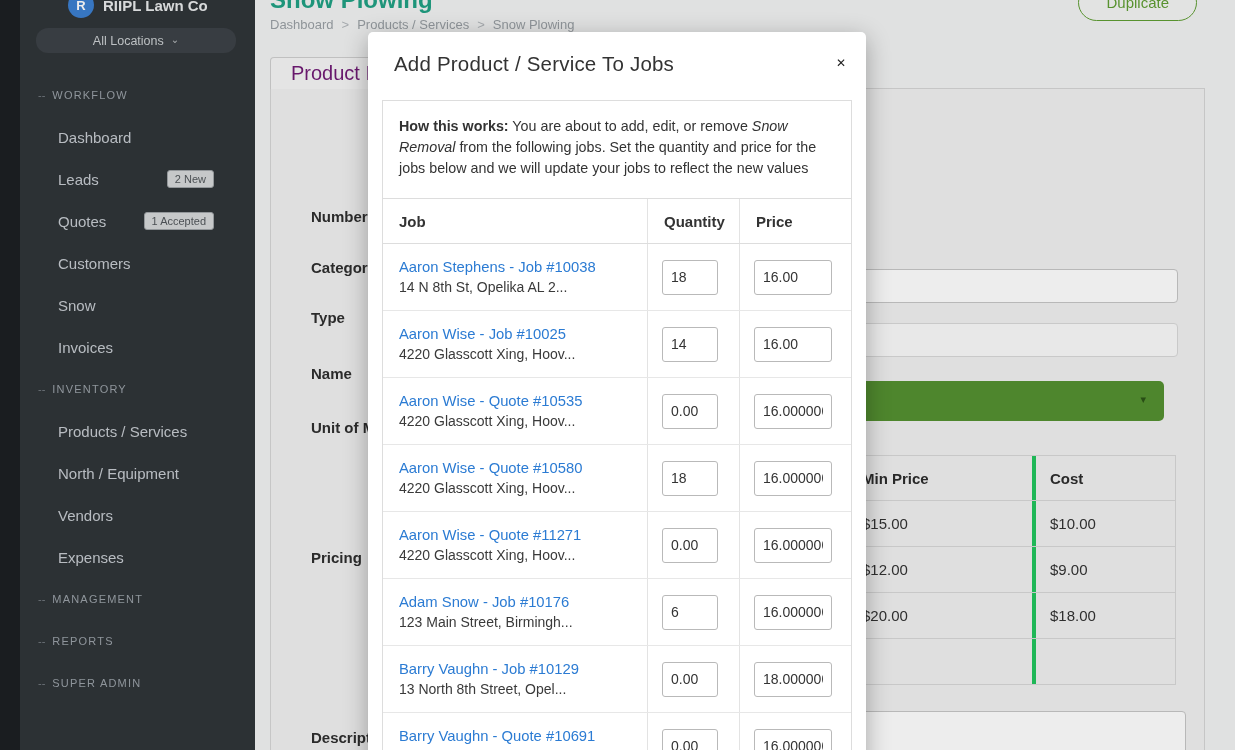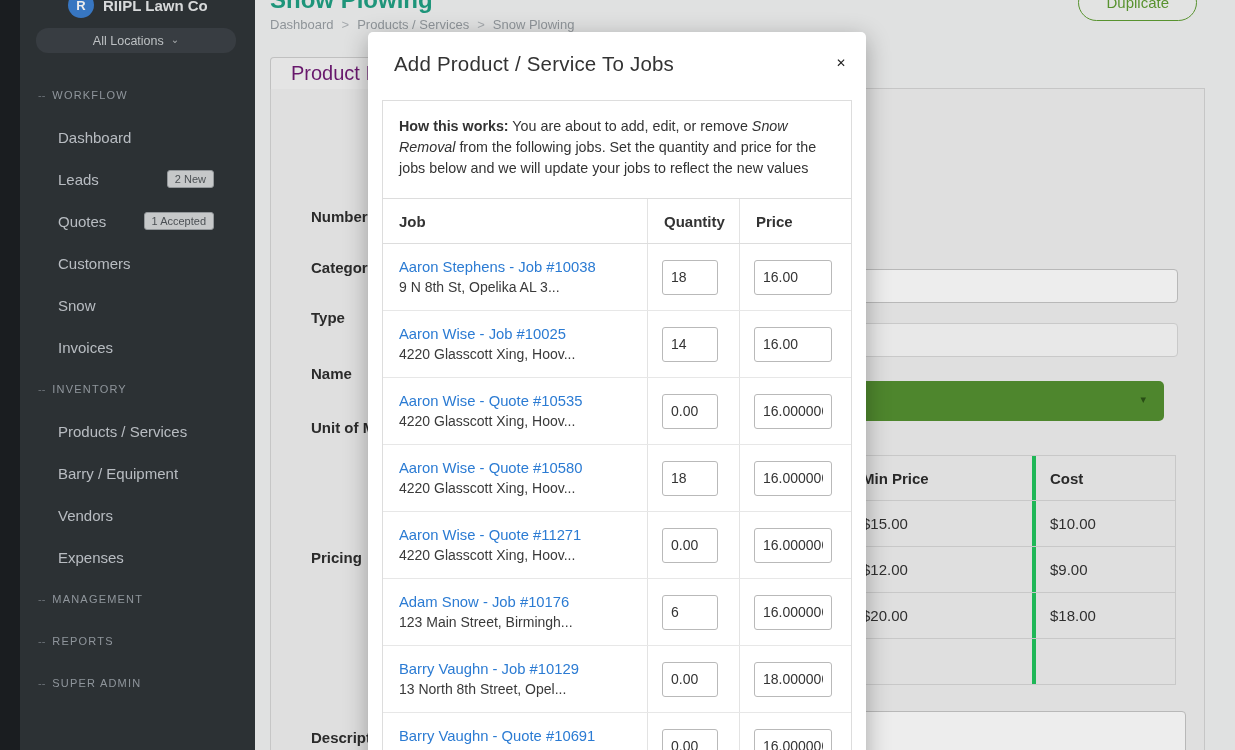--- a/index.html
+++ b/index.html
@@ -120,21 +120,21 @@
   <div class="nav-header">
     <span>INVENTORY</span>
   </div>
 
   <div class="nav-item">
     <span>Products / Services</span>
 
   </div>
 
   <div class="nav-item">
-    <span>Barry / Equipment</span>
+    <span>North / Equipment</span>
 
   </div>
 
   <div class="nav-item">
     <span>Vendors</span>
 
   </div>
 
   <div class="nav-item">
     <span>Expenses</span>
@@ -229,21 +229,21 @@
       </p>
       <div class="jt-header">
         <div class="jt-h">Job</div>
         <div class="jt-h">Quantity</div>
         <div class="jt-h">Price</div>
       </div>
       <div>
   <div class="jt-row">
     <div class="jt-cell">
       <a class="job-link">Aaron Stephens - Job #10038</a>
-      <div class="job-address">9 N 8th St, Opelika AL 3...</div>
+      <div class="job-address">14 N 8th St, Opelika AL 2...</div>
     </div>
     <div class="jt-cell center">
       <input class="qty-input" value="18" style="">
     </div>
     <div class="jt-cell center">
       <input class="price-input" value="16.00" style="">
     </div>
   </div>
 
   <div class="jt-row">

